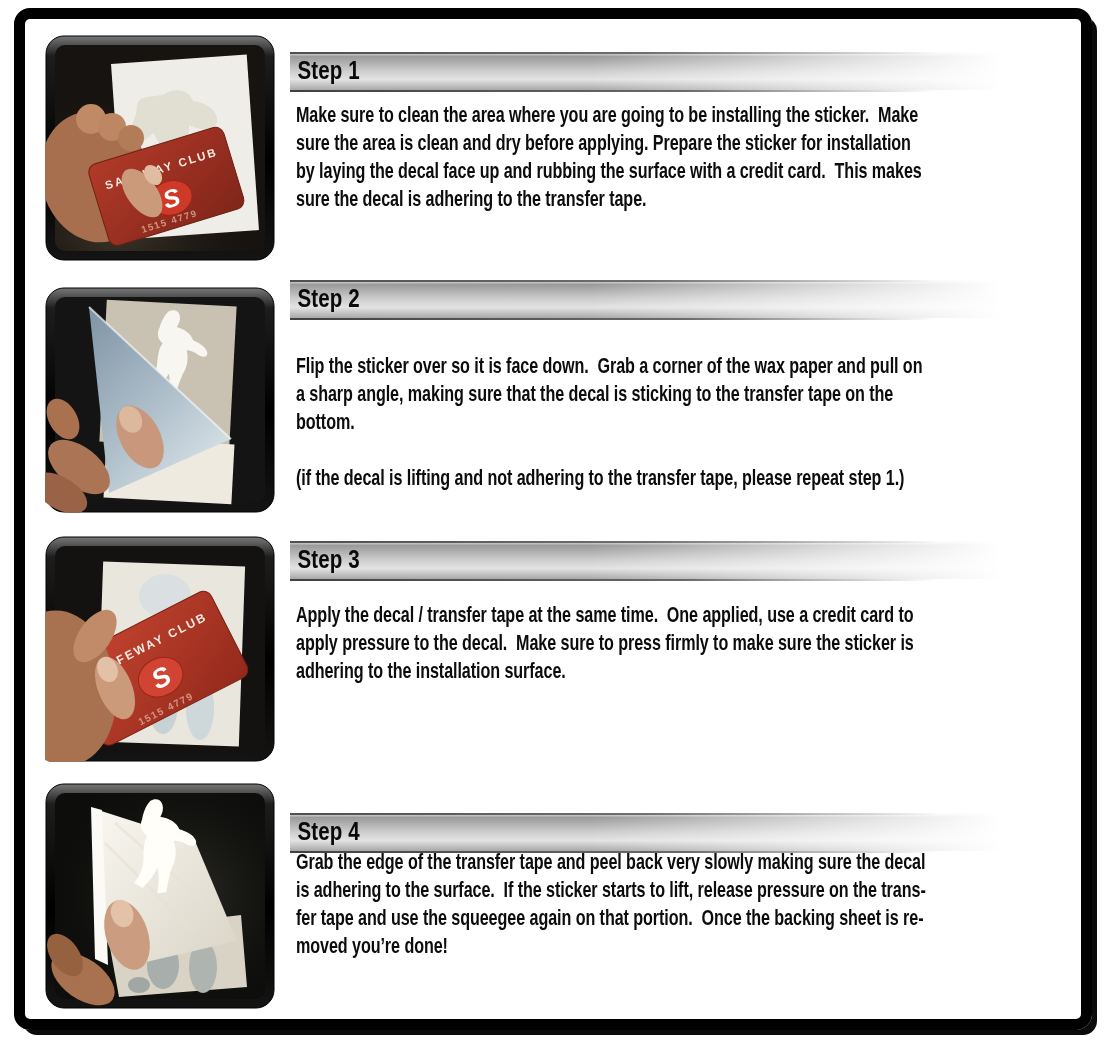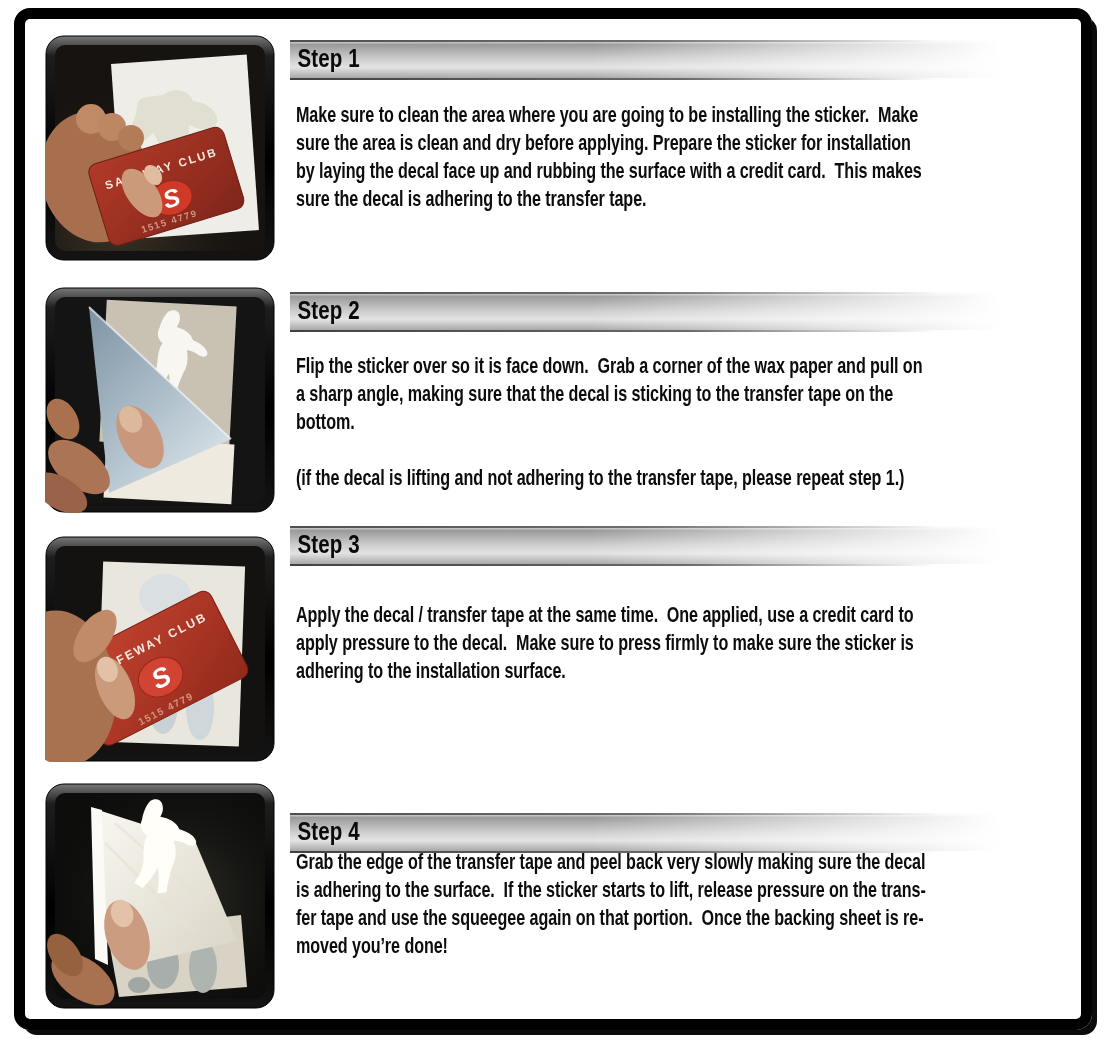--- a/index.html
+++ b/index.html
@@ -87,21 +87,21 @@
       <ellipse cx="2" cy="12" rx="21" ry="17" fill="#cf3a28" stroke="#9c2517"></ellipse>
       <text x="2" y="21" text-anchor="middle" font-size="25" font-weight="bold" font-style="italic" fill="#fff">S</text>
       <text x="-36" y="37" font-size="9.5" font-weight="bold" letter-spacing="1.5" fill="#d9a08c" opacity=".9">1515 4779</text>
     </g>
     <g>
       <ellipse cx="97" cy="158" rx="15" ry="28" transform="rotate(-36 97 158)" fill="#cb9a7a"></ellipse>
       <ellipse cx="108" cy="140" rx="8" ry="11" transform="rotate(-36 108 140)" fill="#e0bda1"></ellipse>
     </g>
   </svg>
 </div>
-<div class="step-header" style="top:40px">
+<div class="step-header" style="top:52px">
   <span class="label">Step 1</span>
 </div>
 <div class="step-body" style="top:101px">Make sure to clean the area where you are going to be installing the sticker.  Make
 sure the area is clean and dry before applying. Prepare the sticker for installation
 by laying the decal face up and rubbing the surface with a credit card.  This makes
 sure the decal is adhering to the transfer tape.</div>
 
 <div class="photo" style="top:287px">
   <svg width="230" height="226" viewBox="0 0 230 226">
     <defs>
@@ -134,21 +134,21 @@
       <ellipse cx="18" cy="132" rx="22" ry="14" transform="rotate(60 18 132)" fill="#a9714e"></ellipse>
       <ellipse cx="34" cy="180" rx="36" ry="20" transform="rotate(38 34 180)" fill="#ab7455"></ellipse>
       <ellipse cx="15" cy="206" rx="30" ry="16" transform="rotate(30 15 206)" fill="#9a6246"></ellipse>
       <g transform="rotate(-28 95 150)">
         <ellipse cx="95" cy="150" rx="20" ry="34" fill="#c9987c"></ellipse>
         <ellipse cx="95" cy="130" rx="11" ry="14" fill="#dcb89c"></ellipse>
       </g>
     </g>
   </svg>
 </div>
-<div class="step-header" style="top:292px">
+<div class="step-header" style="top:280px">
   <span class="label">Step 2</span>
 </div>
 <div class="step-body" style="top:352px">Flip the sticker over so it is face down.  Grab a corner of the wax paper and pull on
 a sharp angle, making sure that the decal is sticking to the transfer tape on the
 bottom.
 
 (if the decal is lifting and not adhering to the transfer tape, please repeat step 1.)</div>
 
 <div class="photo" style="top:536px">
   <svg width="230" height="226" viewBox="0 0 230 226">
@@ -182,21 +182,21 @@
     <g>
       <ellipse cx="16" cy="152" rx="55" ry="78" transform="rotate(-8 16 152)" fill="#a8714f"></ellipse>
       <ellipse cx="50" cy="100" rx="16" ry="30" transform="rotate(35 50 100)" fill="#c18a68"></ellipse>
       <g transform="rotate(-22 70 152)">
         <ellipse cx="70" cy="152" rx="17" ry="33" fill="#cb9a7a"></ellipse>
         <ellipse cx="70" cy="132" rx="10" ry="13" fill="#e2c1a6"></ellipse>
       </g>
     </g>
   </svg>
 </div>
-<div class="step-header" style="top:526px">
+<div class="step-header" style="top:541px">
   <span class="label">Step 3</span>
 </div>
 <div class="step-body" style="top:601px">Apply the decal / transfer tape at the same time.  One applied, use a credit card to
 apply pressure to the decal.  Make sure to press firmly to make sure the sticker is
 adhering to the installation surface.</div>
 
 <div class="photo" style="top:783px">
   <svg width="230" height="226" viewBox="0 0 230 226">
     <defs>
       <linearGradient id="fr4" x1="0" y1="0" x2="0" y2="1">

